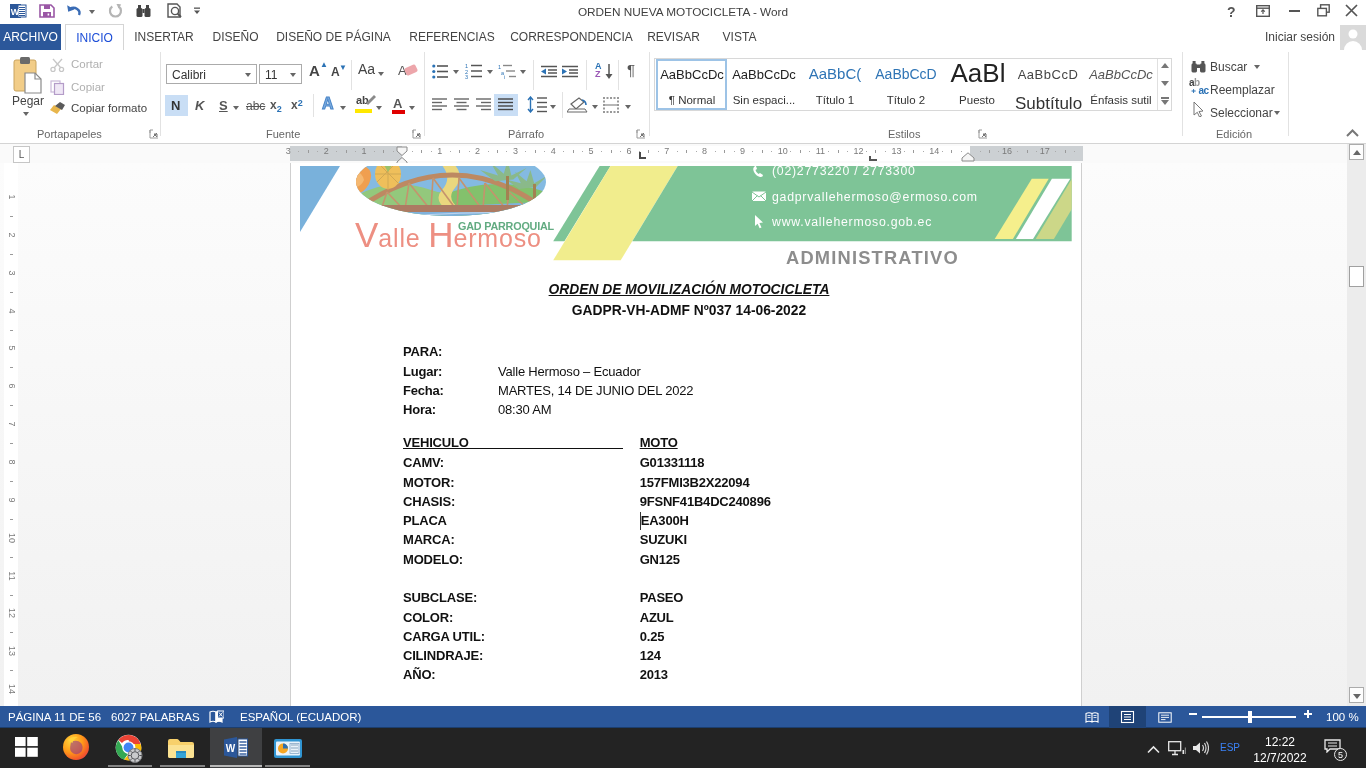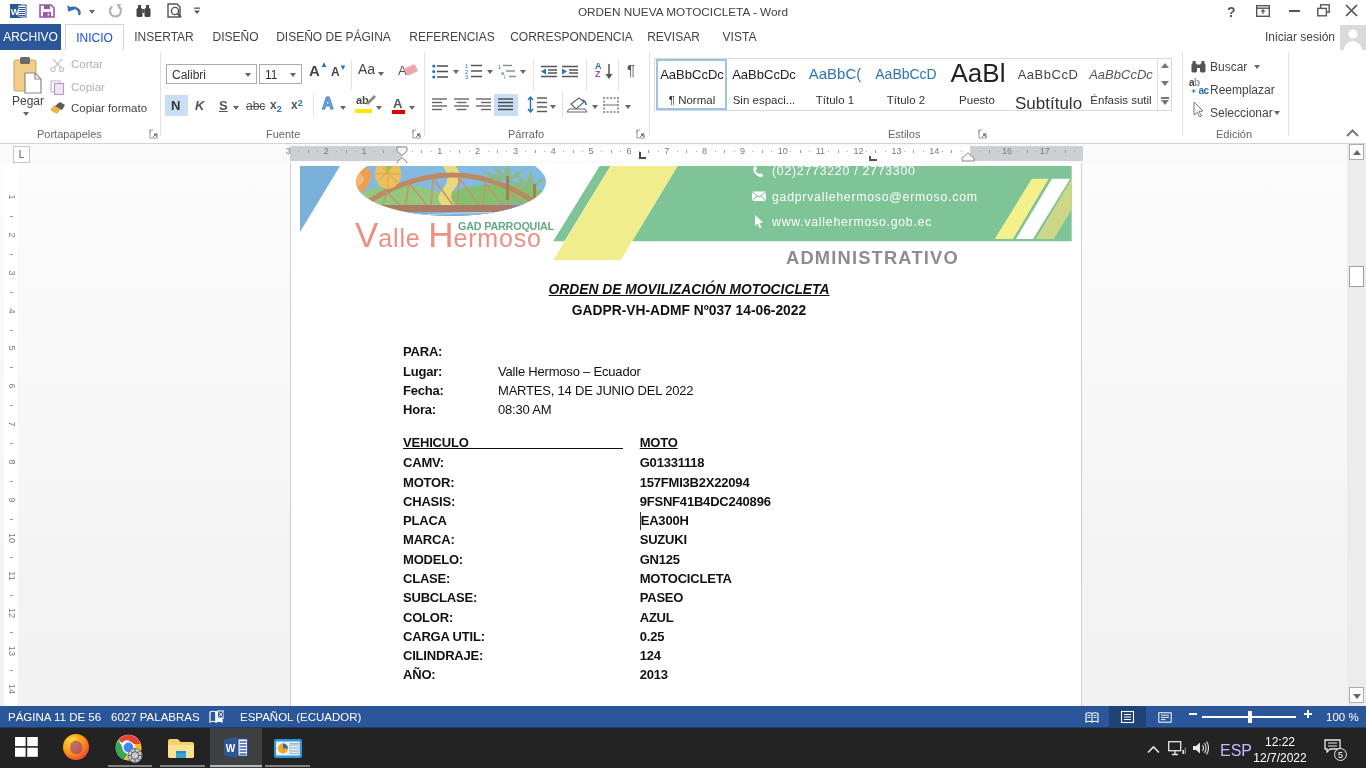--- a/index.html
+++ b/index.html
@@ -683,24 +683,20 @@
           <span class="dv b" style="border-left:1px solid #333;">EA300H</span>
         </div>
       <div class="drow" style="top:368.3px;">
           <span class="dl">MARCA:</span>
           <span class="dv b">SUZUKI</span>
         </div>
       <div class="drow" style="top:387.6px;">
           <span class="dl">MODELO:</span>
           <span class="dv b">GN125</span>
         </div>
-      <div class="drow" style="top:406.9px;">
-          <span class="dl">CLASE:</span>
-          <span class="dv b">MOTOCICLETA</span>
-        </div>
       <div class="drow" style="top:426.2px;">
           <span class="dl">SUBCLASE:</span>
           <span class="dv b">PASEO</span>
         </div>
       <div class="drow" style="top:445.5px;">
           <span class="dl">COLOR:</span>
           <span class="dv b">AZUL</span>
         </div>
       <div class="drow" style="top:464.8px;">
           <span class="dl">CARGA UTIL:</span>
@@ -847,21 +843,21 @@
     <path d="M4 13.5 H10 M7 10 V13" stroke="#e8e8e8" stroke-width="1.3"></path>
     <g fill="#e8e8e8">
         <rect x="14.5" y="9" width="1.6" height="4"></rect>
         <rect x="16.8" y="6.5" width="1.6" height="6.5" opacity="0.5"></rect>
       </g>
   </svg>
   <svg class="abs" style="left:1192px; top:13px;" width="17" height="14" viewBox="0 0 17 14">
     <path d="M1 5 L4 5 L8 1.5 L8 12.5 L4 9 L1 9 Z" fill="#e8e8e8"></path>
     <path d="M10.5 4 Q12.5 7 10.5 10 M12.5 2 Q15.5 7 12.5 12 M14.5 0.5 Q18.5 7 14.5 13.5" stroke="#e8e8e8" stroke-width="1.2" fill="none" opacity="0.9"></path>
   </svg>
-  <div class="abs" style="left:1220px; top:14px; font-size:16px; color:#c4b5fd;">ESP</div>
+  <div class="abs" style="left:1220px; top:14px; font-size:10px; color:#3b82f6;">ESP</div>
   <div class="abs" style="left:1240px; top:7px; width:80px; text-align:center; font-size:12px; color:#fff;">12:22</div>
   <div class="abs" style="left:1240px; top:23px; width:80px; text-align:center; font-size:12px; color:#fff;">12/7/2022</div>
   <svg class="abs" style="left:1324px; top:11px;" width="17" height="14" viewBox="0 0 17 14">
     <path d="M1 1 H16 V10 H6 L3 13 L3 10 H1 Z" fill="none" stroke="#e8e8e8" stroke-width="1.3"></path>
     <path d="M4 4 H13 M4 7 H13" stroke="#e8e8e8" stroke-width="1"></path>
   </svg>
   <div class="abs" style="left:1334px; top:20px; width:13px; height:13px; border-radius:50%; background:#2b2b2b; border:1px solid #e8e8e8; color:#fff; font-size:9px; text-align:center; line-height:13px;">5</div>
 </div>
 
 </body></html>

